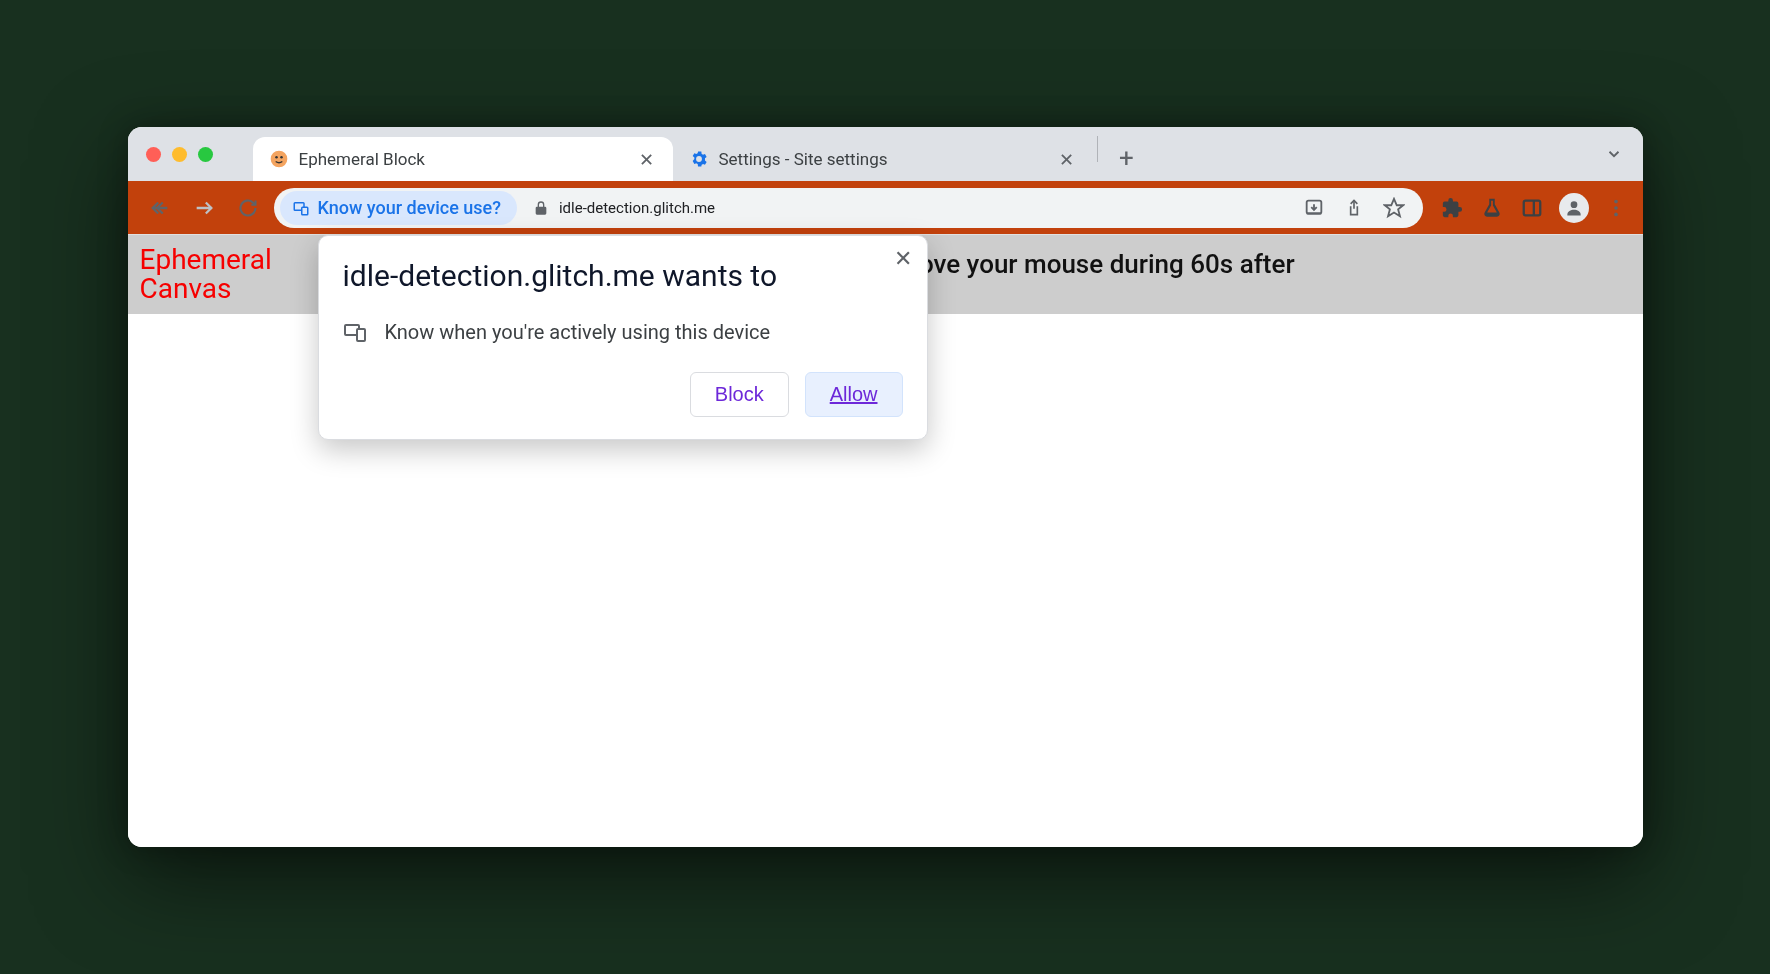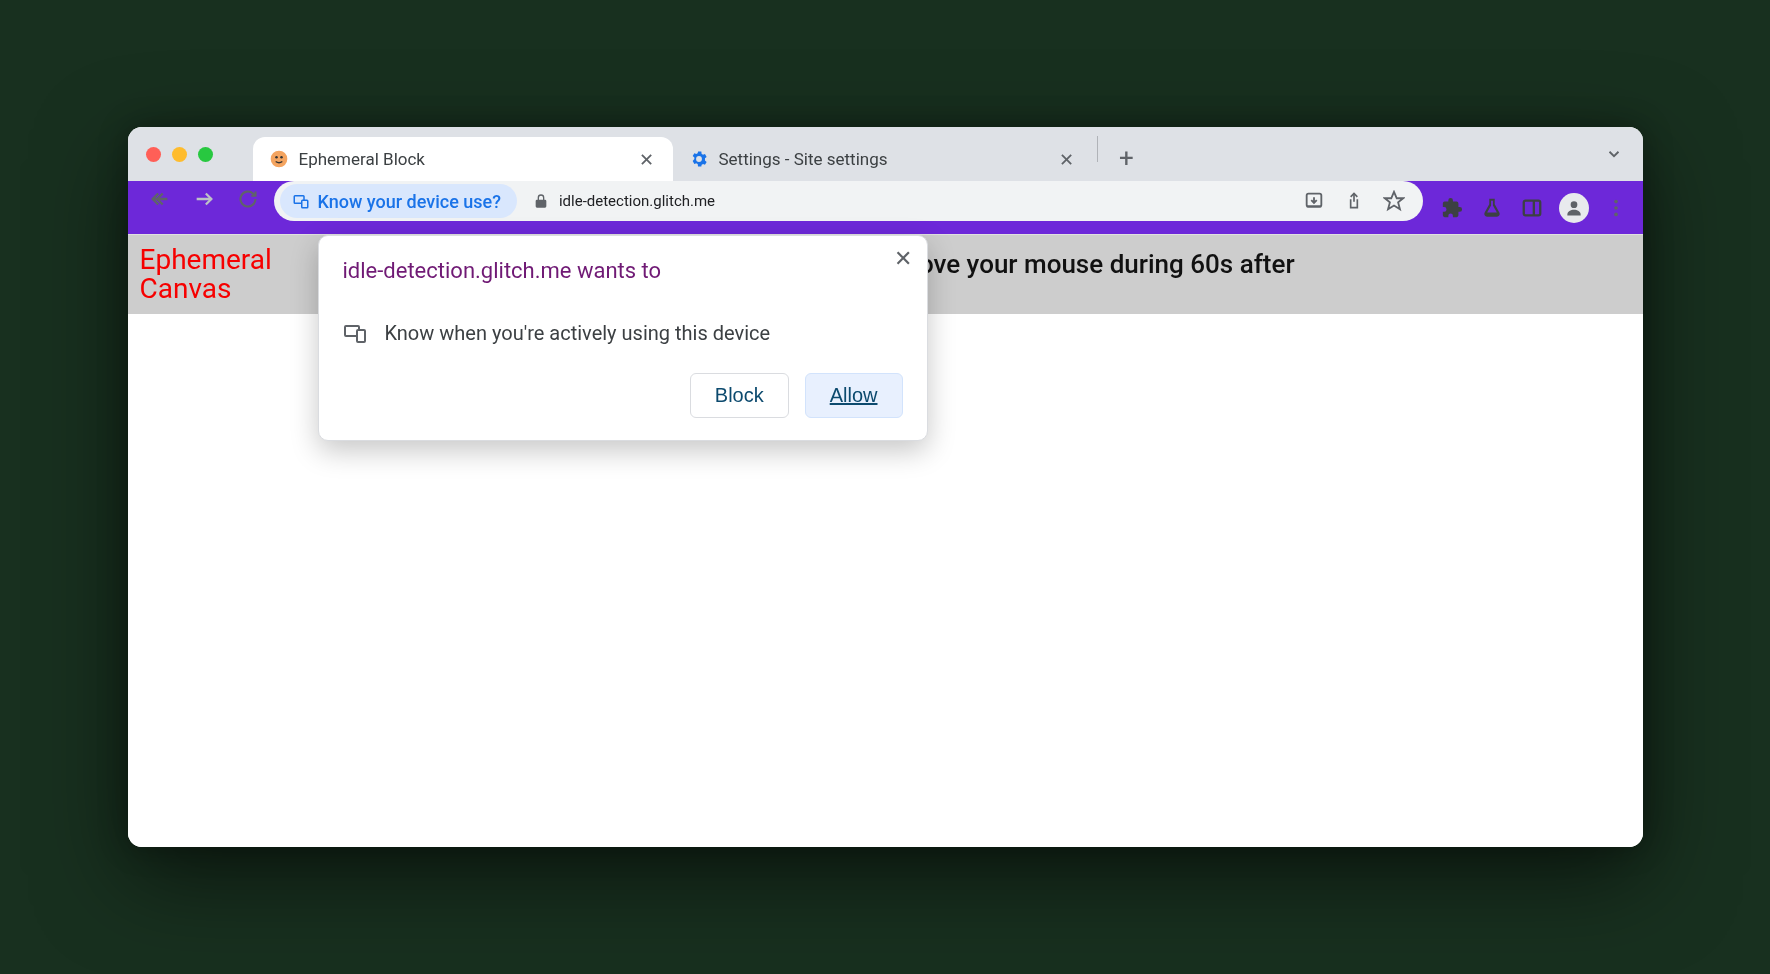--- a/index.html
+++ b/index.html
@@ -62,23 +62,24 @@
 }
 .tab .title { flex: 1; white-space: nowrap; overflow: hidden; text-overflow: ellipsis; }
 .tab .close-x {
   font-size: 18px; color: #5f6368; cursor: pointer; width: 20px; text-align:center;
 }
 .tab-divider { width:1px; height:26px; background:#b0b3b8; margin: 0 4px 10px; align-self:center;}
 .newtab { width: 34px; height:34px; display:flex; align-items:center; justify-content:center; margin: 0 0 6px 8px; color:#5f6368; font-size:26px; border-radius:50%; cursor:pointer;}
 .tab-strip .chev { position:absolute; right:20px; top:18px; color:#5f6368;}
 .toolbar {
   height: 54px;
-  background: #6d28d9;
+  background: #c2410c;
   border-bottom: 1px solid #e0e0e0;
   display: flex;
+  align-items: center;
   padding: 0 14px;
   gap: 8px;
 }
 .nav-btn {
   width: 36px; height: 36px; display:flex; align-items:center; justify-content:center;
   color:#5f6368; border-radius:50%; cursor:pointer; font-size:22px;
 }
 .nav-btn.disabled { color:#bdc1c6; }
 .omnibox {
   flex: 1;
@@ -143,31 +144,31 @@
   background: #fff;
   border: 1px solid #dadce0;
   border-radius: 10px;
   box-shadow: 0 10px 28px rgba(0,0,0,0.22);
   padding: 22px 24px 22px 24px;
   z-index: 100;
 }
 .permission-popup .close {
   position:absolute; top:10px; right:14px; color:#5f6368; font-size:22px; cursor:pointer;
 }
-.perm-title { font-size: 22px; color:#701a75; margin-bottom: 38px; }
+.perm-title { font-size: 30px; color:#0f172a; margin-bottom: 27px; }
 .perm-row { display:flex; align-items:center; gap:18px; font-size:20px; color:#3c4043; margin-bottom: 28px;}
 .perm-row svg { width:24px; height:24px; color:#5f6368;}
 .perm-buttons { display:flex; justify-content:flex-end; gap:16px;}
 .btn {
   font-size: 20px;
   padding: 10px 24px;
   border-radius: 6px;
   border: 1px solid #dadce0;
   background:#fff;
-  color:#0c4a6e;
+  color:#6d28d9;
   cursor:pointer;
   font-weight:500;
 }
 .btn.primary {
   background:#e8f0fe;
   border-color:#d2e3fc;
   text-decoration:underline;
 }
 </style>
 </head>

